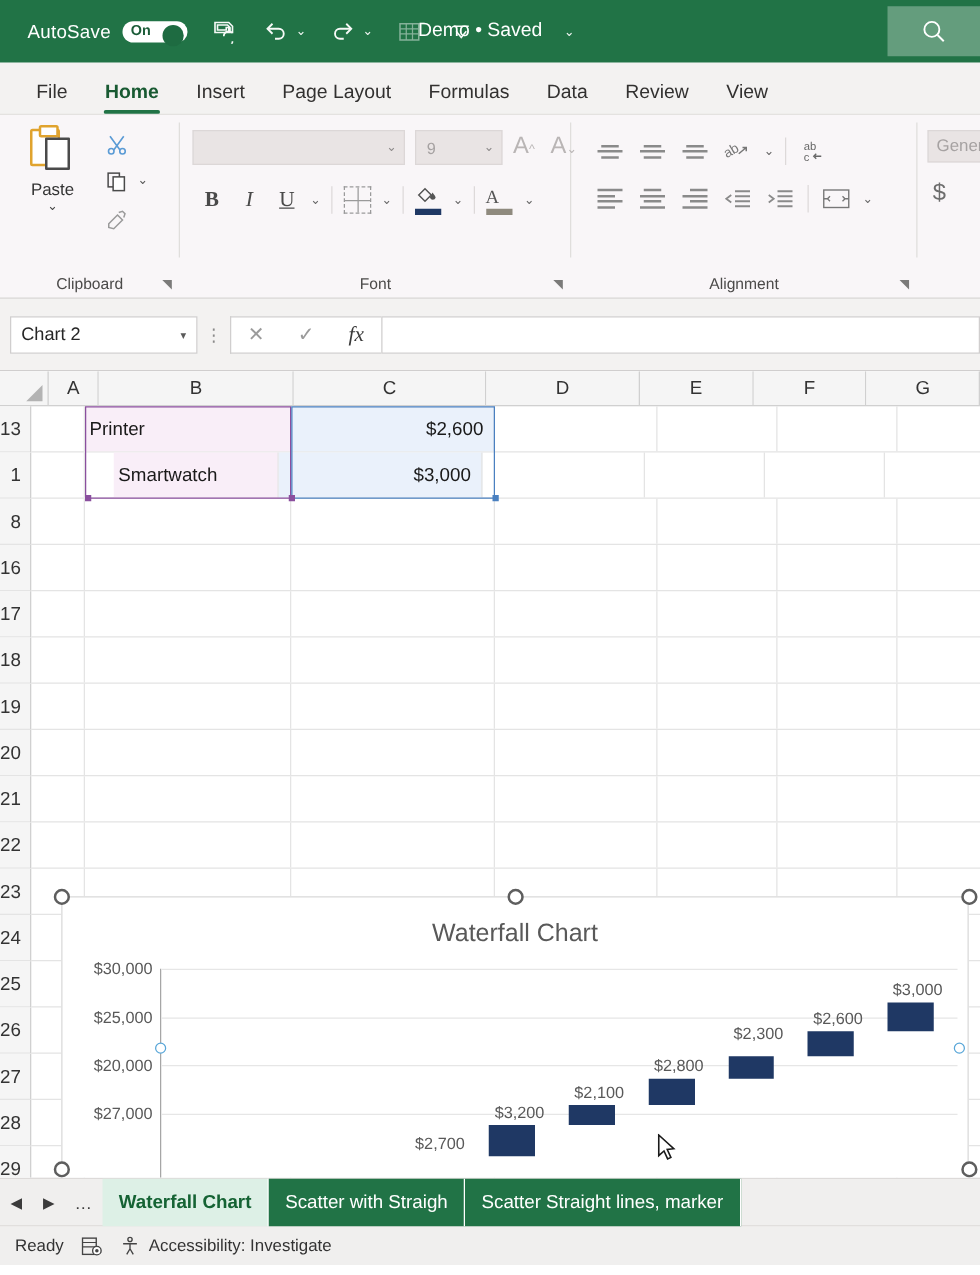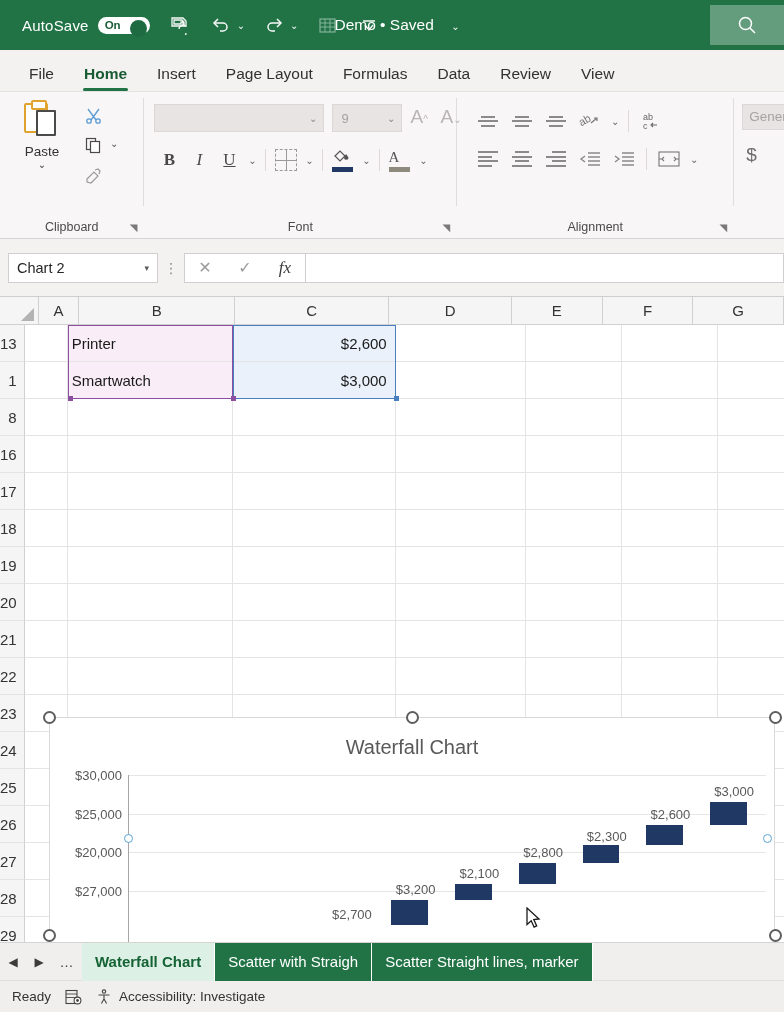--- a/index.html
+++ b/index.html
@@ -609,21 +609,21 @@
             <div class="cell a " style="width: 43px;"></div>
             <div class="cell b sel-b" style="width: 165px;">Printer</div>
             <div class="cell c sel-c" style="width: 163px; justify-content: flex-end;">$2,600</div>
             <div class="cell d " style="width: 130px;"></div>
             <div class="cell e " style="width: 96px;"></div>
             <div class="cell f " style="width: 96px;"></div>
             <div class="cell g " style="width: 96px;"></div>
           </div>
           <div class="crow">
             <div class="cell a " style="width: 43px;"></div>
-            <div class="cell b sel-b" style="width: 165px;">Smartwatch</div>
+            <div class="cell b sel-b" style="width: 132px; margin-left: 23px;">Smartwatch</div>
             <div class="cell c sel-c" style="width: 163px; justify-content: flex-end;">$3,000</div>
             <div class="cell d " style="width: 130px;"></div>
             <div class="cell e " style="width: 96px;"></div>
             <div class="cell f " style="width: 96px;"></div>
             <div class="cell g " style="width: 96px;"></div>
           </div>
           <div class="crow">
             <div class="cell a " style="width: 43px;"></div>
             <div class="cell b " style="width: 165px;"></div>
             <div class="cell c " style="width: 163px; justify-content: flex-end;"></div>
@@ -797,21 +797,21 @@
               <div class="barcol" style="left: 50%; width: 10%;">
                 <div class="bar" style="bottom: 104.72px; height: 16.17px; background: rgb(31, 56, 100);"></div>
                 <div class="barlabel" style="bottom: 123.89px;">$2,100</div>
               </div>
               <div class="barcol" style="left: 60%; width: 10%;">
                 <div class="bar" style="bottom: 120.89px; height: 21.56px; background: rgb(31, 56, 100);"></div>
                 <div class="barlabel" style="bottom: 145.45px;">$2,800</div>
               </div>
               <div class="barcol" style="left: 70%; width: 10%;">
                 <div class="bar" style="bottom: 142.45px; height: 17.71px; background: rgb(31, 56, 100);"></div>
-                <div class="barlabel" style="bottom: 161px;">$2,300</div>
+                <div class="barlabel" style="bottom: 171px;">$2,300</div>
               </div>
               <div class="barcol" style="left: 80%; width: 10%;">
                 <div class="bar" style="bottom: 160.16px; height: 20.02px; background: rgb(31, 56, 100);"></div>
                 <div class="barlabel" style="bottom: 183.18px;">$2,600</div>
               </div>
               <div class="barcol" style="left: 90%; width: 10%;">
                 <div class="bar" style="bottom: 180.18px; height: 23.1px; background: rgb(31, 56, 100);"></div>
                 <div class="barlabel" style="bottom: 206.28px;">$3,000</div>
               </div>
             </div>

